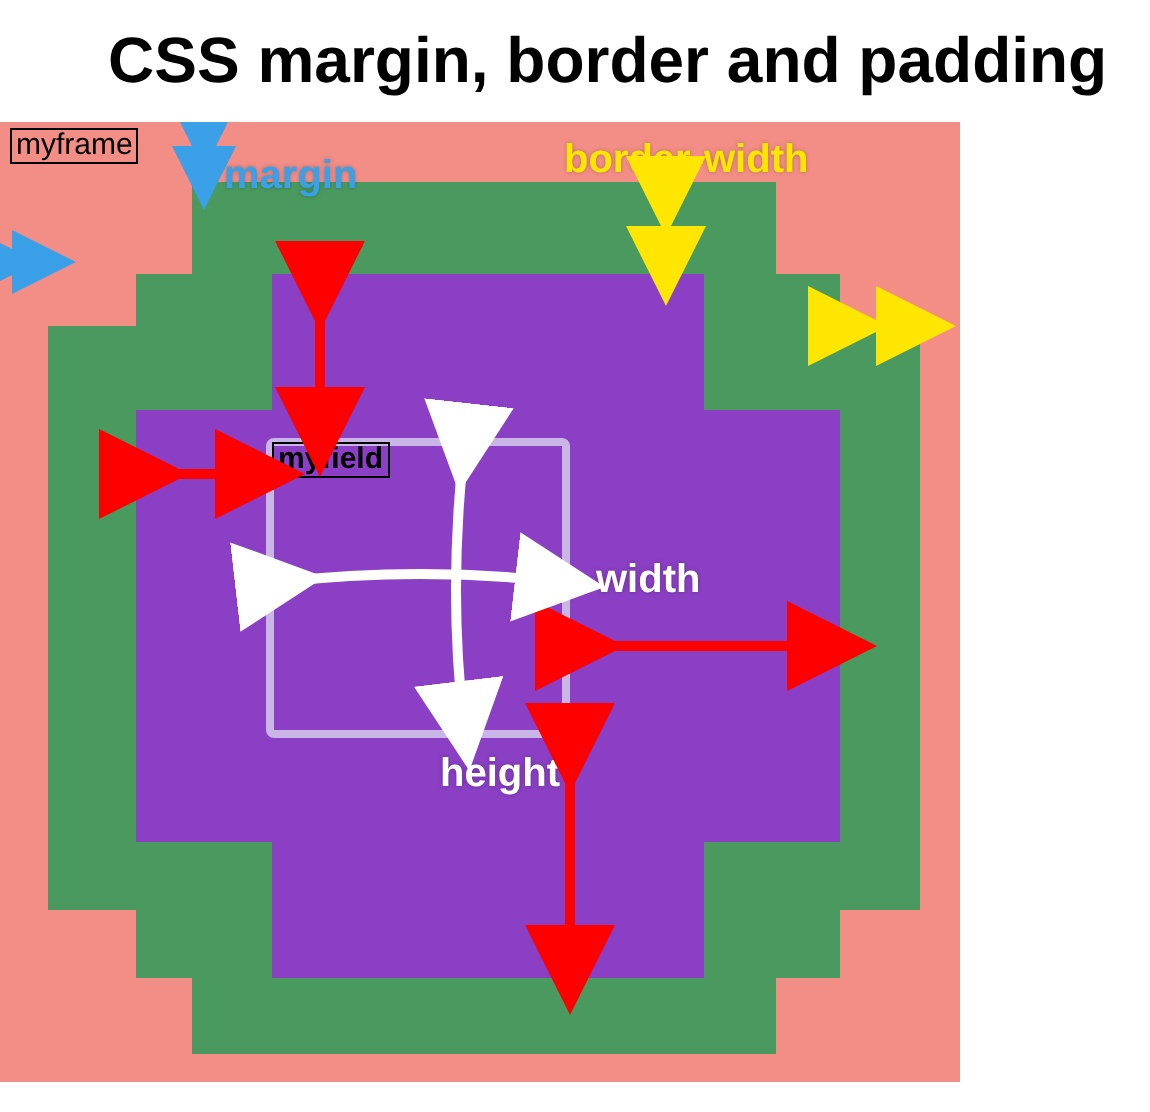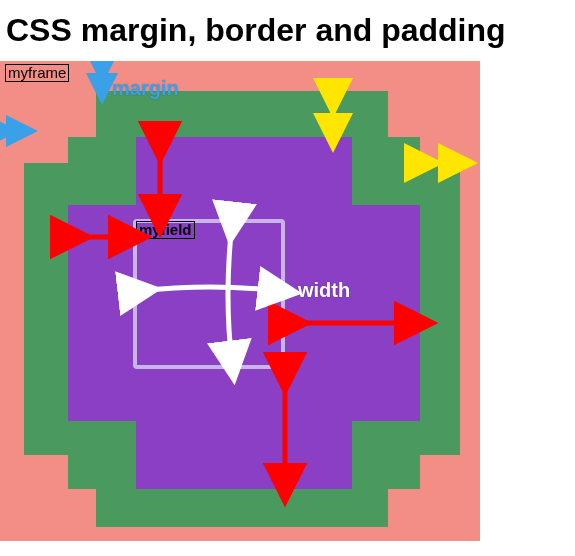--- a/index.html
+++ b/index.html
@@ -10,20 +10,21 @@
     background: #fff;
     width: 575px;
     height: 556px;
     overflow: hidden;
   }
   .title {
     font-size: 32px;
     font-weight: bold;
     padding: 12px 6px;
     color: #000;
+    margin-left: 48px;
   }
   .canvas {
     position: relative;
     width: 575px;
     height: 456px;
   }
   .margin-layer {
     position: absolute;
     left: 0; top: 0;
     width: 480px;
@@ -97,21 +98,23 @@
     <div class="notch b" style="right:0;top:0"></div>
     <div class="notch b" style="left:0;bottom:0"></div>
     <div class="notch b" style="right:0;bottom:0"></div>
   </div>
   <div class="content-box"></div>
 
   <div class="frame-label" style="left:5px; top:3px;">myframe</div>
   <div class="field-label" style="left:136px; top:160px;font-weight:bold;">myfield</div>
 
   <div class="annot" style="left:112px; top:16px; color:#3aa0e8;">margin</div>
+  <div class="annot" style="left:282px; top:8px; color:#ffe600;">border-width</div>
   <div class="annot white" style="left:298px; top:218px;">width</div>
+  <div class="annot white" style="left:220px; top:315px;">height</div>
 
   <svg class="arrows" width="575" height="480">
     <defs>
       <marker id="ah-blue" markerWidth="8" markerHeight="8" refX="4" refY="4" orient="auto">
         <path d="M0,0 L8,4 L0,8 Z" fill="#3aa0e8"></path>
       </marker>
       <marker id="ah-yellow" markerWidth="8" markerHeight="8" refX="4" refY="4" orient="auto">
         <path d="M0,0 L8,4 L0,8 Z" fill="#ffe600"></path>
       </marker>
       <marker id="ah-red" markerWidth="9" markerHeight="9" refX="4.5" refY="4.5" orient="auto">

